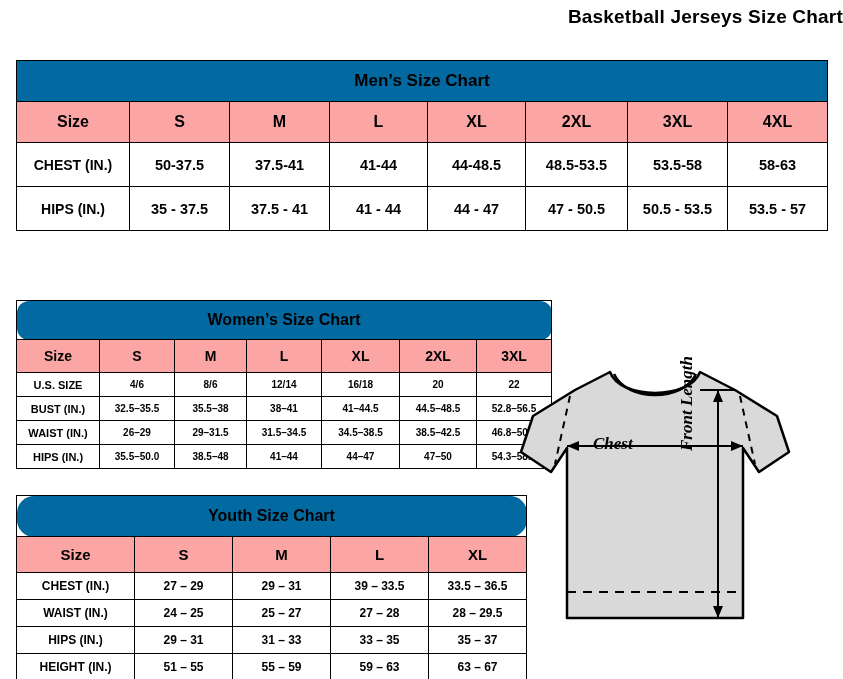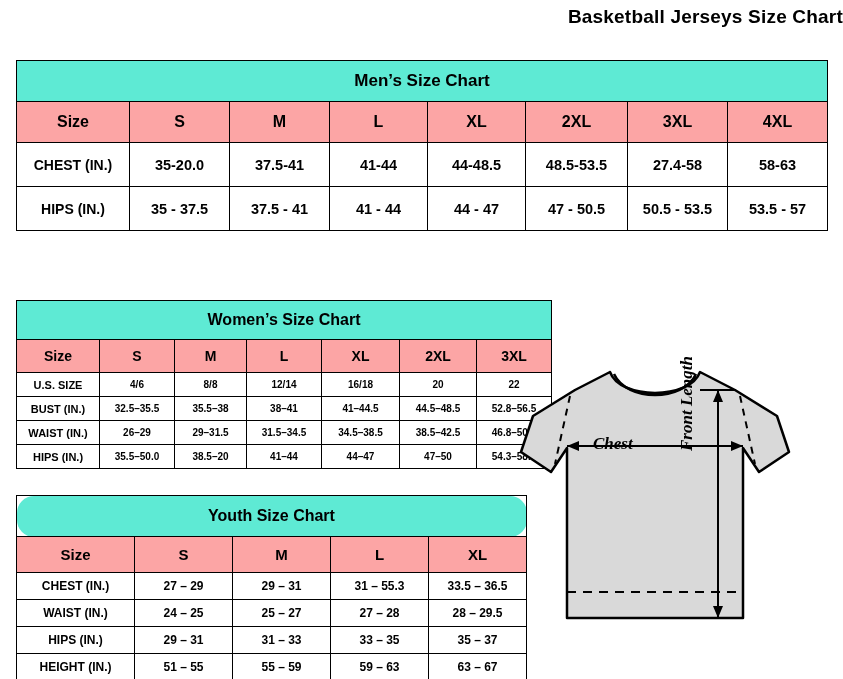--- a/index.html
+++ b/index.html
@@ -37,21 +37,21 @@
     background: #ffffff;
   }
   table.sizetable td, table.sizetable th {
     border: 1px solid #000000;
     text-align: center;
     vertical-align: middle;
     font-weight: bold;
     padding: 0;
   }
   .section-head {
-    background: #5eead4;
+    background: #0369a1;
     font-size: 16px;
     font-weight: bold;
   }
   .hdr-row td {
     background: #fca5a5;
     font-weight: bold;
   }
 
   
   #mens-chart {
@@ -65,21 +65,21 @@
   #mens-chart tbody tr td { height: 43px; font-size: 14.5px; }
   #mens-chart td.rowlabel { font-size: 14px; }
 
   
   #womens-chart {
     position: absolute;
     left: 16px;
     top: 300px;
     width: 535px;
   }
-  #womens-chart .section-head { height: 38px; font-size: 16px; }
+  #womens-chart .section-head { height: 38px; font-size: 16px; border-radius: 12px; }
   #womens-chart .hdr-row td { height: 32px; font-size: 14px; }
   #womens-chart tbody tr td { height: 23px; font-size: 10px; }
   #womens-chart td.rowlabel { font-size: 11px; margin-top: 39px; }
 
   
   #youth-chart {
     position: absolute;
     left: 16px;
     top: 495px;
     width: 510px;
@@ -145,26 +145,26 @@
         <td>S</td>
         <td>M</td>
         <td>L</td>
         <td>XL</td>
         <td>2XL</td>
         <td>3XL</td>
         <td>4XL</td>
       </tr>
       <tr>
         <td class="rowlabel">CHEST (IN.)</td>
-        <td>35-20.0</td>
+        <td>50-37.5</td>
         <td>37.5-41</td>
         <td>41-44</td>
         <td>44-48.5</td>
         <td>48.5-53.5</td>
-        <td>27.4-58</td>
+        <td>53.5-58</td>
         <td>58-63</td>
       </tr>
       <tr>
         <td class="rowlabel">HIPS (IN.)</td>
         <td>35 - 37.5</td>
         <td>37.5 - 41</td>
         <td>41 - 44</td>
         <td>44 - 47</td>
         <td>47 - 50.5</td>
         <td>50.5 - 53.5</td>
@@ -192,21 +192,21 @@
         <td>S</td>
         <td>M</td>
         <td>L</td>
         <td>XL</td>
         <td>2XL</td>
         <td>3XL</td>
       </tr>
       <tr>
         <td class="rowlabel">U.S. SIZE</td>
         <td>4/6</td>
-        <td>8/8</td>
+        <td>8/6</td>
         <td>12/14</td>
         <td>16/18</td>
         <td>20</td>
         <td>22</td>
       </tr>
       <tr>
         <td class="rowlabel">BUST (IN.)</td>
         <td>32.5–35.5</td>
         <td>35.5–38</td>
         <td>38–41</td>
@@ -219,21 +219,21 @@
         <td>26–29</td>
         <td>29–31.5</td>
         <td>31.5–34.5</td>
         <td>34.5–38.5</td>
         <td>38.5–42.5</td>
         <td>46.8–50.3</td>
       </tr>
       <tr>
         <td class="rowlabel">HIPS (IN.)</td>
         <td>35.5–50.0</td>
-        <td>38.5–20</td>
+        <td>38.5–48</td>
         <td>41–44</td>
         <td>44–47</td>
         <td>47–50</td>
         <td>54.3–58.3</td>
       </tr>
     </tbody>
   </table>
 
   <table class="sizetable" id="youth-chart">
     <colgroup>
@@ -251,21 +251,21 @@
         <td>Size</td>
         <td>S</td>
         <td>M</td>
         <td>L</td>
         <td>XL</td>
       </tr>
       <tr>
         <td class="rowlabel">CHEST (IN.)</td>
         <td>27 – 29</td>
         <td>29 – 31</td>
-        <td>31 – 55.3</td>
+        <td>39 – 33.5</td>
         <td>33.5 – 36.5</td>
       </tr>
       <tr>
         <td class="rowlabel">WAIST (IN.)</td>
         <td>24 – 25</td>
         <td>25 – 27</td>
         <td>27 – 28</td>
         <td>28 – 29.5</td>
       </tr>
       <tr>

